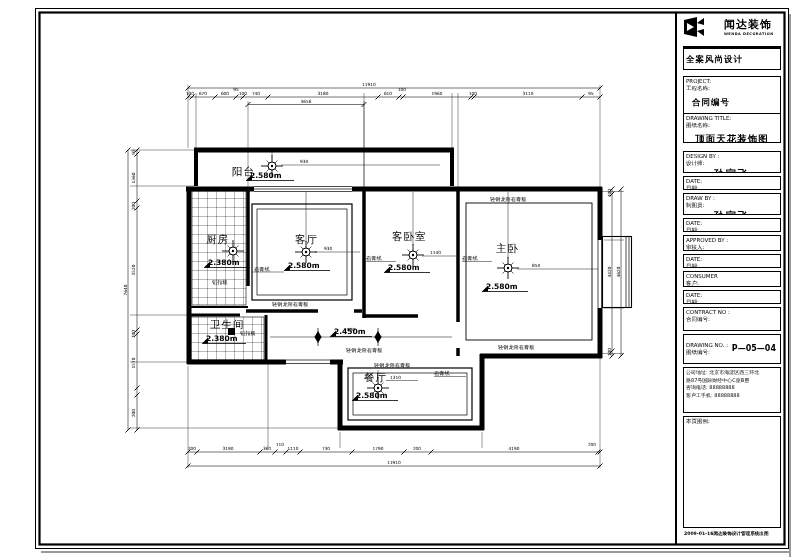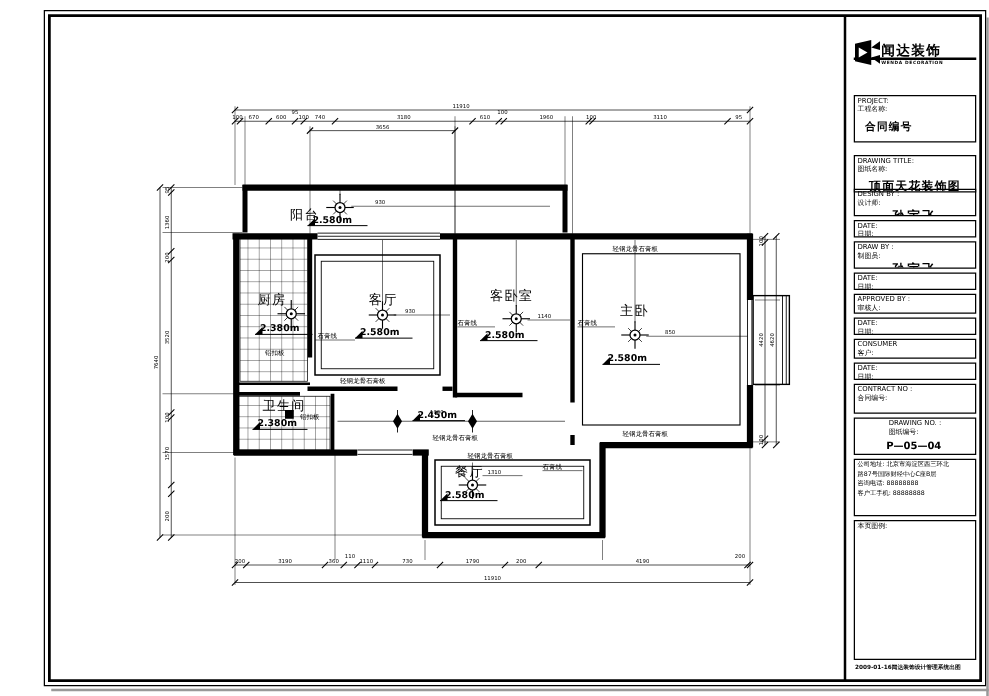--- a/index.html
+++ b/index.html
@@ -8,43 +8,43 @@
   svg text{fill:#000;}
   
   .shadow-r{position:absolute;left:789px;top:14px;width:2px;height:543px;background:#999;}
   .shadow-b{position:absolute;left:41px;top:551px;width:750px;height:2px;background:#999;}
   
   .tb{position:absolute;left:678px;top:12px;width:108px;height:533px;}
   .tbx{position:absolute;left:5px;width:98px;border:1px solid #000;box-sizing:border-box;
        font-size:5.5px;line-height:1.25;padding:1px 2px;overflow:hidden;}
   .lab{font-size:5.5px;}
   .tb-logo{position:absolute;left:5px;top:2px;width:98px;height:32px;border-bottom:2.5px solid #000;}
-  .logo-row{display:flex;align-items:center;gap:0;padding-top:18px;}
+  .logo-row{display:flex;gap:19px;padding-top:3px;}
   .logo-cn{font-weight:bold;font-size:11px;letter-spacing:1px;}
   .logo-en{font-weight:bold;font-size:3.5px;letter-spacing:.5px;}
   .b-slogan{top:36px;height:22px;display:flex;align-items:center;}
   .slogan-t{font-weight:bold;font-size:8.5px;letter-spacing:1px;}
   .b-project{top:64px;height:38px;}
-  .b-dtitle{top:112px;height:30px;}
+  .b-dtitle{top:101px;height:30px;}
   .b-designby{top:139px;height:22px;}
   .b-date1{top:164px;height:14px;}
   .b-drawby{top:181px;height:22px;}
   .b-date2{top:206px;height:14px;}
   .b-approved{top:223px;height:16px;}
   .b-date3{top:242px;height:14px;}
   .b-consumer{top:259px;height:16px;}
   .b-date4{top:278px;height:14px;}
   .b-contract{top:295px;height:24px;}
   .b-drawno{top:322px;height:30px;}
   .b-company{top:355px;height:46px;font-size:5px;line-height:1.5;}
   .b-legend{top:404px;height:112px;}
   .name-big{font-weight:bold;font-size:10px;text-align:center;margin-top:1px;letter-spacing:2px;}
   .title-big{font-weight:bold;font-size:9.5px;text-align:center;margin-top:4px;letter-spacing:1px;}
   .proj-val{font-weight:bold;font-size:8.5px;margin:5px 0 0 6px;letter-spacing:1px;}
-  .dn-row{display:flex;justify-content:space-between;align-items:center;height:100%;flex-direction:column;}
+  .dn-row{display:flex;justify-content:space-between;align-items:center;height:100%;}
   .dn-val{font-weight:bold;font-size:8px;margin-right:2px;}
   .tb-footer{position:absolute;left:6px;top:519px;width:96px;font-size:4.6px;font-weight:bold;white-space:nowrap;}
 </style>
 </head>
 <body>
 
 <svg width="791" height="557" viewBox="0 0 791 557" style="position:absolute;left:0;top:0;">
   <defs>
     <pattern id="tile" width="9" height="9" patternUnits="userSpaceOnUse">
       <path d="M9,0 H0 V9" fill="none" stroke="#000" stroke-width="0.55"></path>
@@ -389,20 +389,23 @@
         <path d="M14,6 L21,1 L21,8 Z" fill="#000"></path>
         <path d="M14,14 L21,19 L21,12 Z" fill="#000"></path>
       </svg>
       <div>
         <div class="logo-cn">闻达装饰</div>
         <div class="logo-en">WENDA DECORATION</div>
       </div>
     </div>
   </div>
 
+  <div class="tbx b-slogan">
+    <span class="slogan-t">全案风尚设计</span>
+  </div>
 
   <div class="tbx b-project">
     <div class="lab">PROJECT:</div>
     <div class="lab">工程名称:</div>
     <div class="proj-val">合同编号</div>
   </div>
 
   <div class="tbx b-dtitle">
     <div class="lab">DRAWING TITLE:</div>
     <div class="lab">图纸名称:</div>

